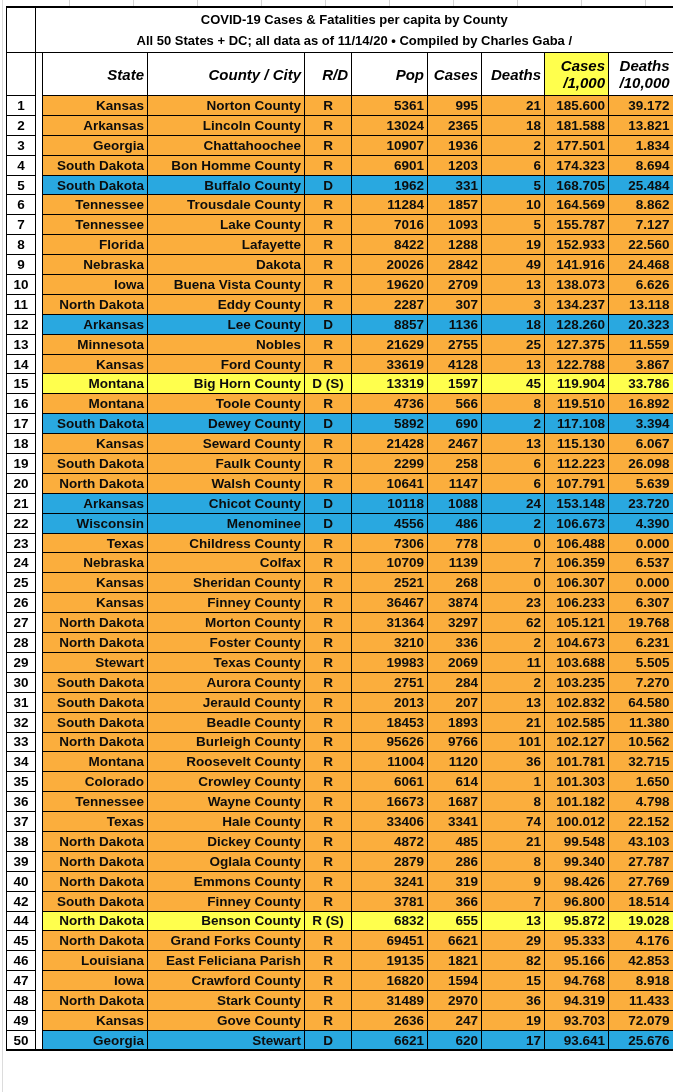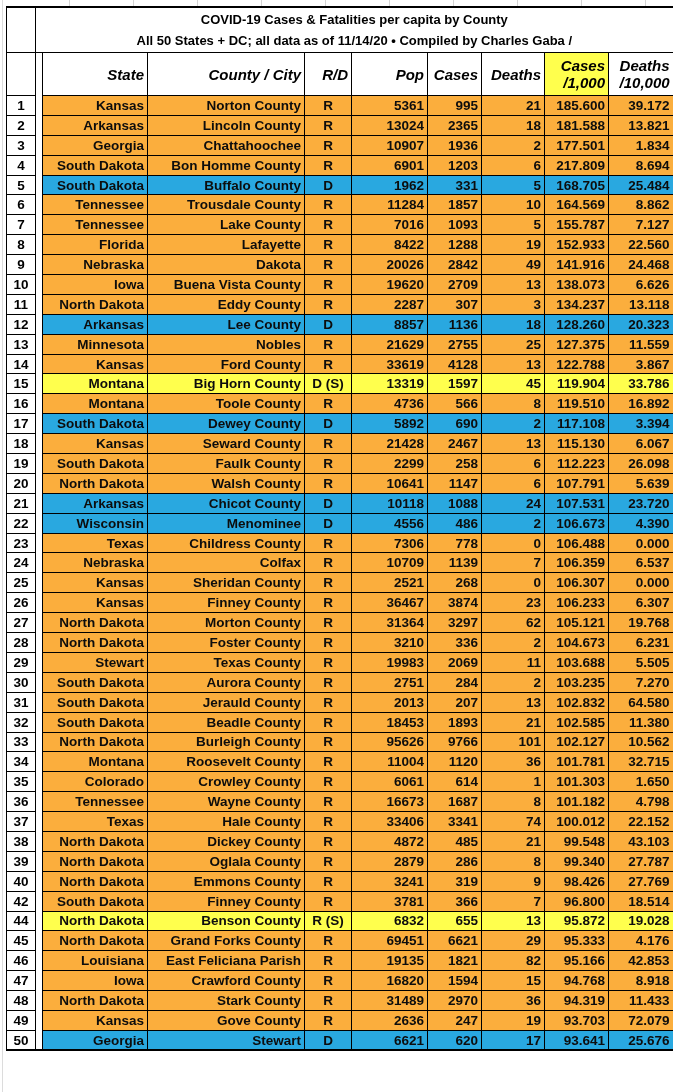--- a/index.html
+++ b/index.html
@@ -112,21 +112,21 @@
       </tr>
       <tr class="data-row">
         <td class="num">4</td>
         <td class="spacer"></td>
         <td class="state party-R">South Dakota</td>
         <td class="county party-R">Bon Homme County</td>
         <td class="rd party-R">R</td>
         <td class="pop party-R">6901</td>
         <td class="numcell party-R">1203</td>
         <td class="numcell party-R">6</td>
-        <td class="numcell party-R">217.809</td>
+        <td class="numcell party-R">174.323</td>
         <td class="numcell party-R">8.694</td>
       </tr>
       <tr class="data-row">
         <td class="num">5</td>
         <td class="spacer"></td>
         <td class="state party-D">South Dakota</td>
         <td class="county party-D">Buffalo County</td>
         <td class="rd party-D">D</td>
         <td class="pop party-D">1962</td>
         <td class="numcell party-D">331</td>
@@ -316,21 +316,21 @@
       </tr>
       <tr class="data-row">
         <td class="num">21</td>
         <td class="spacer"></td>
         <td class="state party-D">Arkansas</td>
         <td class="county party-D">Chicot County</td>
         <td class="rd party-D">D</td>
         <td class="pop party-D">10118</td>
         <td class="numcell party-D">1088</td>
         <td class="numcell party-D">24</td>
-        <td class="numcell party-D">107.531</td>
+        <td class="numcell party-D">153.148</td>
         <td class="numcell party-D">23.720</td>
       </tr>
       <tr class="data-row">
         <td class="num">22</td>
         <td class="spacer"></td>
         <td class="state party-D">Wisconsin</td>
         <td class="county party-D">Menominee</td>
         <td class="rd party-D">D</td>
         <td class="pop party-D">4556</td>
         <td class="numcell party-D">486</td>

